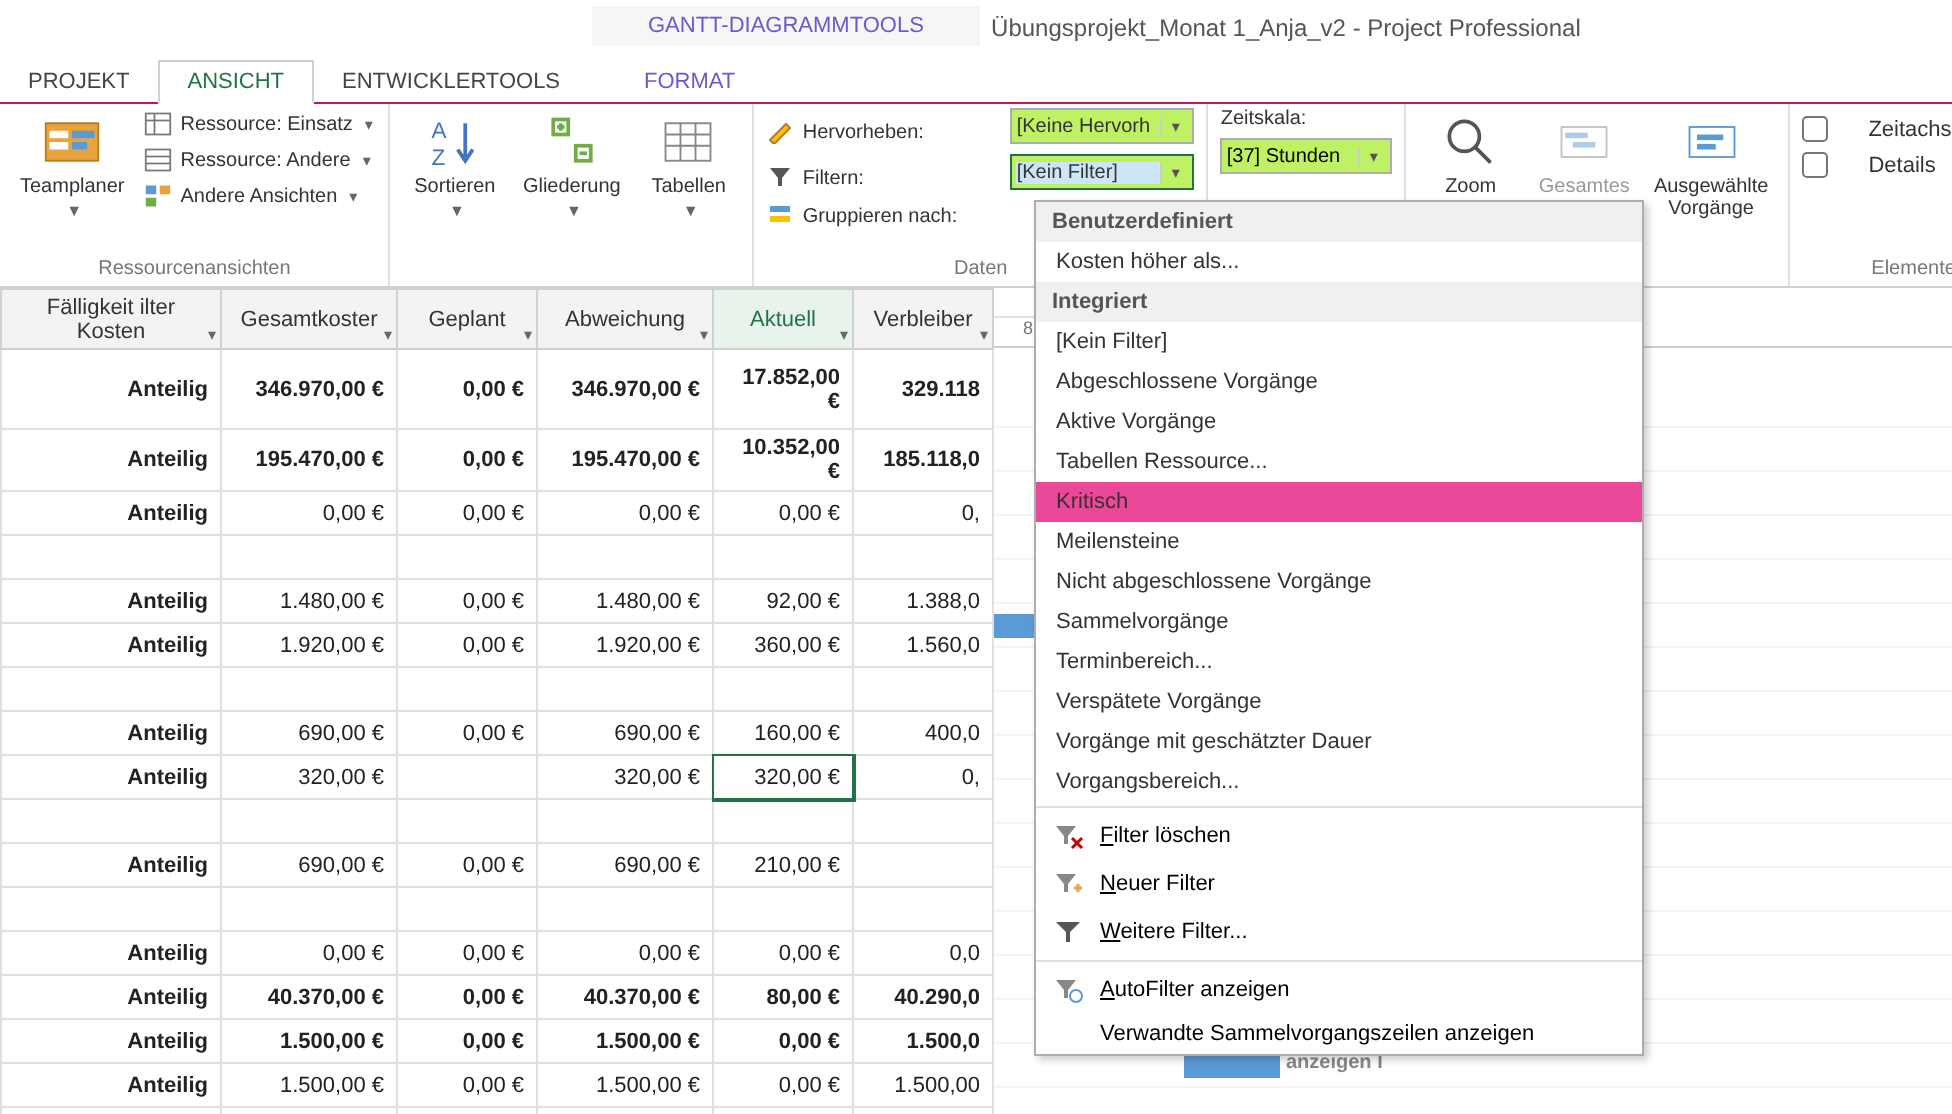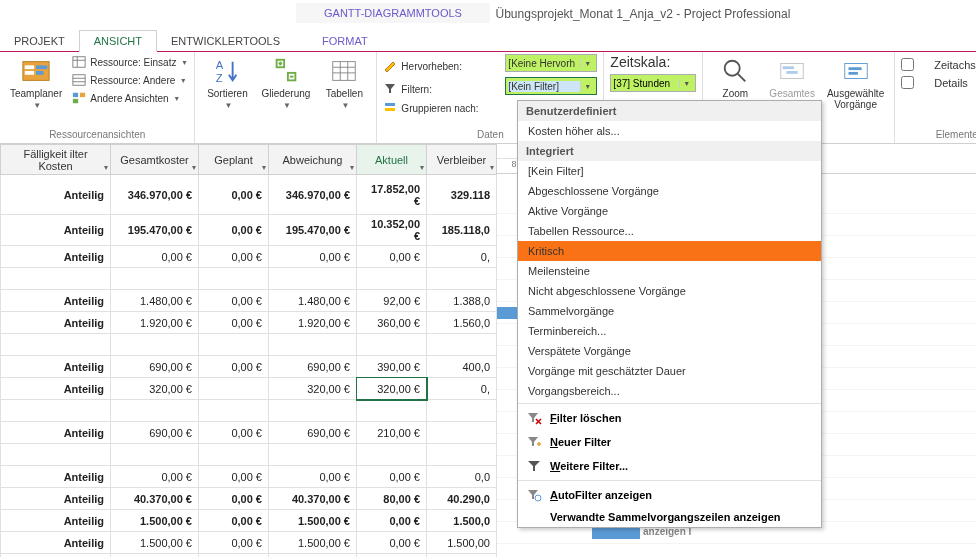--- a/index.html
+++ b/index.html
@@ -49,23 +49,23 @@
   .gantt-hdr .hr { flex: 1; border-right: 1px solid #f0f0f0; font-size: 9px; color: #777;}
   .gantt-rows { position: relative;}
   .gantt-row { height: 22px; border-bottom: 1px solid #f4f4f4; position: relative;}
   .gantt-row.tall { height: 40px;}
   .bar { position: absolute; height: 12px; top: 5px; background: #5b9bd5; }
   .bar.light { background: #bdd7ee;}
   .bar-label { position: absolute; font-size: 10px; color: #5b9bd5; font-weight: bold; top: 4px;}
   .dropdown { position: absolute; left: 517px; top: 100px; width: 305px; background: #fff; border: 1px solid #abadb3; box-shadow: 2px 2px 4px rgba(0,0,0,0.2); z-index: 100; font-size: 11px;}
   .dropdown .section-hdr { background: #f0f0f0; color: #555; font-weight: bold; padding: 4px 8px;}
   .dropdown .item { padding: 4px 10px; cursor: pointer; color: #333;}
-  .dropdown .item.hov { background: #f97316;}
+  .dropdown .item.hov { background: #ec4899;}
   .dropdown .sep { border-top: 1px solid #e0e0e0; margin: 2px 0;}
-  .dropdown .icon-item { display: flex; align-items: center; gap: 8px; padding: 4px 8px; cursor: pointer; font-weight: bold;}
+  .dropdown .icon-item { display: flex; align-items: center; gap: 8px; padding: 4px 8px; cursor: pointer;}
   .dropdown .icon-item svg { width: 16px; height: 16px;}
   .dropdown .icon-item .u { text-decoration: underline;}
 </style>
 </head>
 <body>
 
 <div class="titlebar">
   <div class="context-tab">GANTT-DIAGRAMMTOOLS</div>
   <div class="window-title">Übungsprojekt_Monat 1_Anja_v2 - Project Professional</div>
 </div>
@@ -190,21 +190,21 @@
             <rect x="2" y="8" width="10" height="3" fill="#ffc000"></rect>
           </svg>
         <span class="lbl">Gruppieren nach:</span>
       </div>
     </div>
     <div class="group-label">Daten</div>
   </div>
 
   <div class="group">
     <div class="group-body" style="flex-direction:column">
-      <span style="font-size:14px;color:#333">Zeitskala:</span>
+      <span style="font-size:10px;color:#333">Zeitskala:</span>
       <div class="combo" style="width:86px">
           <span class="txt">[37] Stunden</span>
           <span class="arr">▾</span>
         </div>
     </div>
     <div class="group-label"></div>
   </div>
 
   <div class="group">
     <div class="group-body">
@@ -319,21 +319,21 @@
           <td></td>
           <td></td>
           <td></td>
           <td></td>
         </tr>
         <tr>
           <td class="name">Anteilig</td>
           <td>690,00 €</td>
           <td>0,00 €</td>
           <td>690,00 €</td>
-          <td>390,00 €</td>
+          <td>160,00 €</td>
           <td>400,0</td>
         </tr>
         <tr>
           <td class="name">Anteilig</td>
           <td>320,00 €</td>
           <td></td>
           <td>320,00 €</td>
           <td class=" sel">320,00 €</td>
           <td>0,</td>
         </tr>

